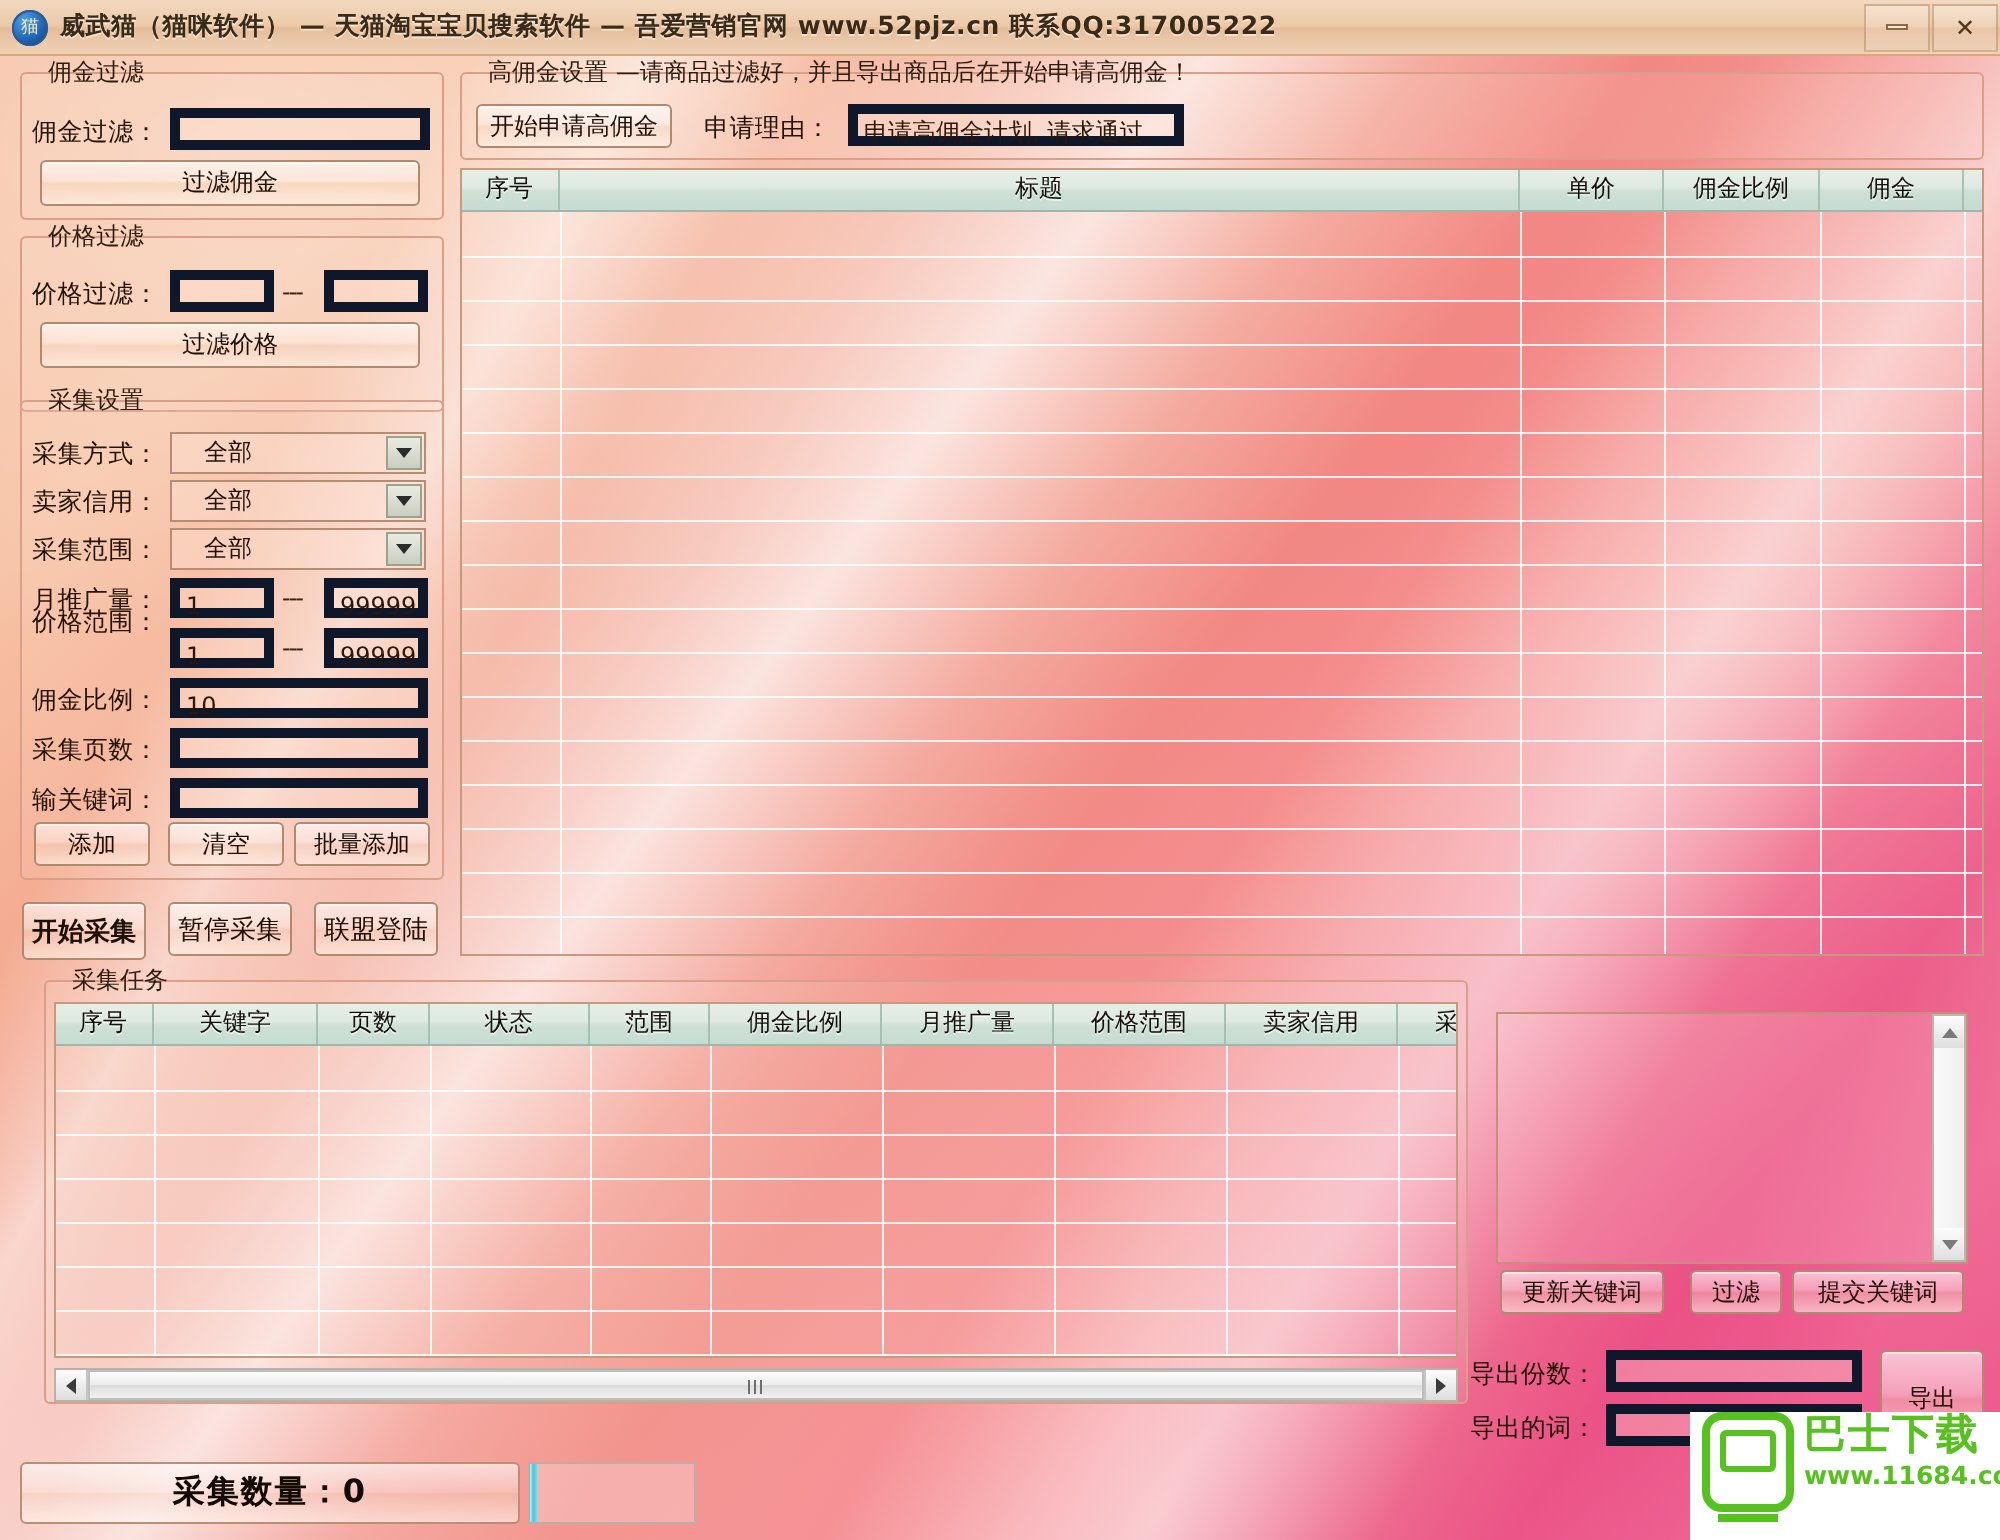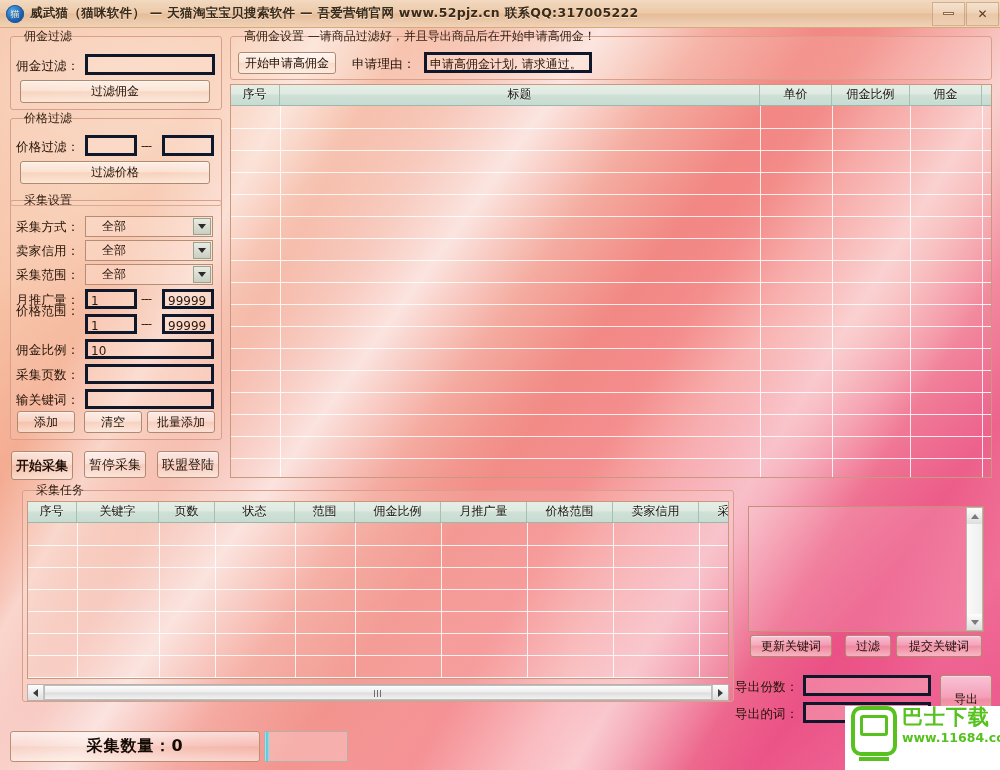--- a/index.html
+++ b/index.html
@@ -113,21 +113,21 @@
     background: transparent;
   }
 
   .lbl {
     position: absolute; font-size: 12.5px; color: #241308;
     white-space: nowrap; letter-spacing: .2px;
   }
 
   .tin {
     position: absolute;
-    border: 3px solid #0f172a;
+    border: 5px solid #0f172a;
     background: rgba(255,228,215,0.30);
     font-size: 12px; color: #2a1708;
     padding: 0 3px;
     line-height: 18px;
     font-family: "DejaVu Sans", "Liberation Sans", sans-serif;
   }
 
   .btn {
     position: absolute;
     border: 1px solid #b08a6e;

